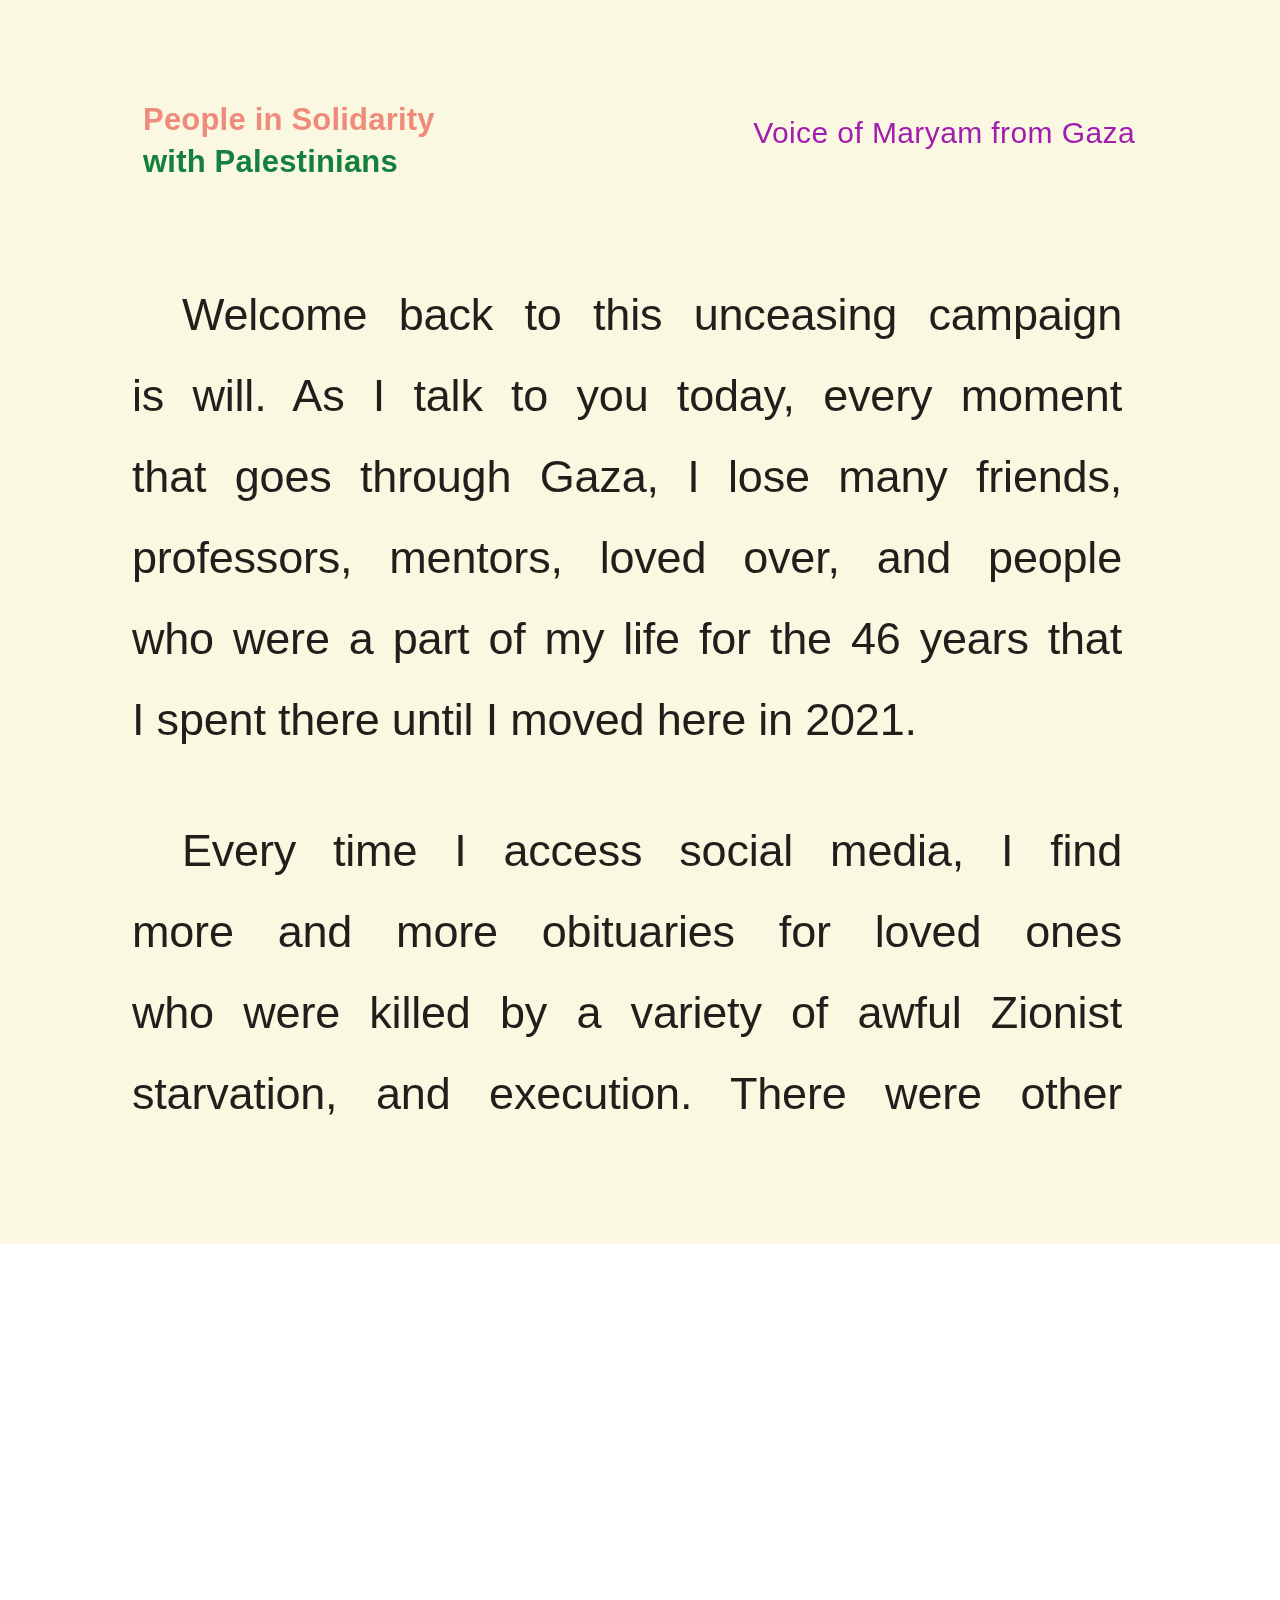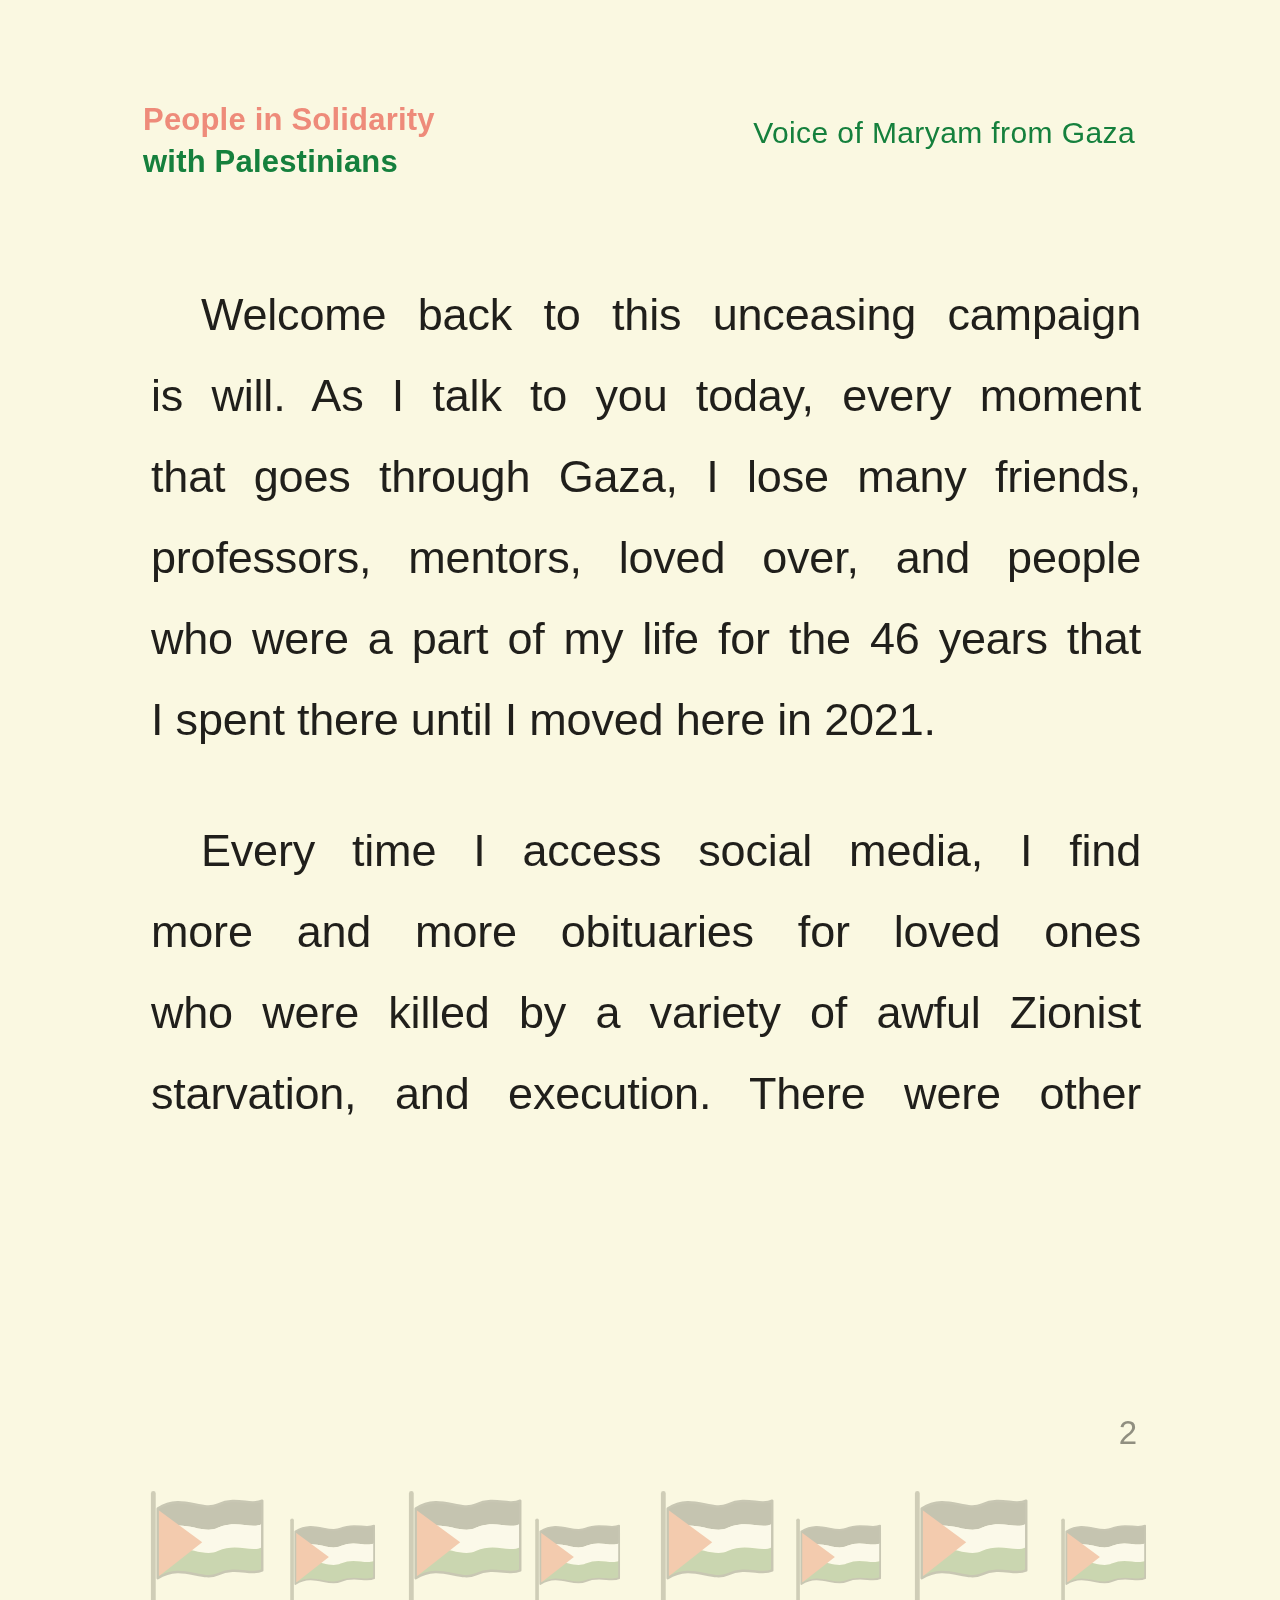--- a/index.html
+++ b/index.html
@@ -1,21 +1,21 @@
 <!DOCTYPE html>
 <html><head>
 <meta charset="utf-8">
 <style>
   html, body { margin: 0; padding: 0; }
   body { font-family: "Liberation Sans", sans-serif; }
 
   .page {
     position: relative;
     width: 1280px;
-    height: 1600px;
+    height: 1244px;
     background: #FAF8E1;
     overflow: hidden;
   }
 
   
   .logo {
     position: absolute;
     left: 143px;
     top: 99px;
     font-weight: bold;
@@ -25,28 +25,28 @@
   }
   .logo-line1 { color: #EE8B7A; }
   .logo-line2 { color: #15803d; }
 
   .subtitle {
     position: absolute;
     top: 115px;
     right: 145px;
     font-size: 30px;
     line-height: 36px;
-    color: #15803d;
+    color: #a21caf;
     letter-spacing: 0.4px;
   }
 
   
   .content {
     position: absolute;
-    left: 151px;
+    left: 132px;
     top: 274px;
     width: 990px;
     font-size: 45px;
     line-height: 81px;
     color: #201F1B;
     letter-spacing: -0.2px;
   }
   .para { text-align: justify; }
   .para + .para { margin-top: 50px; }
   .line { text-align: justify; text-align-last: justify; }

